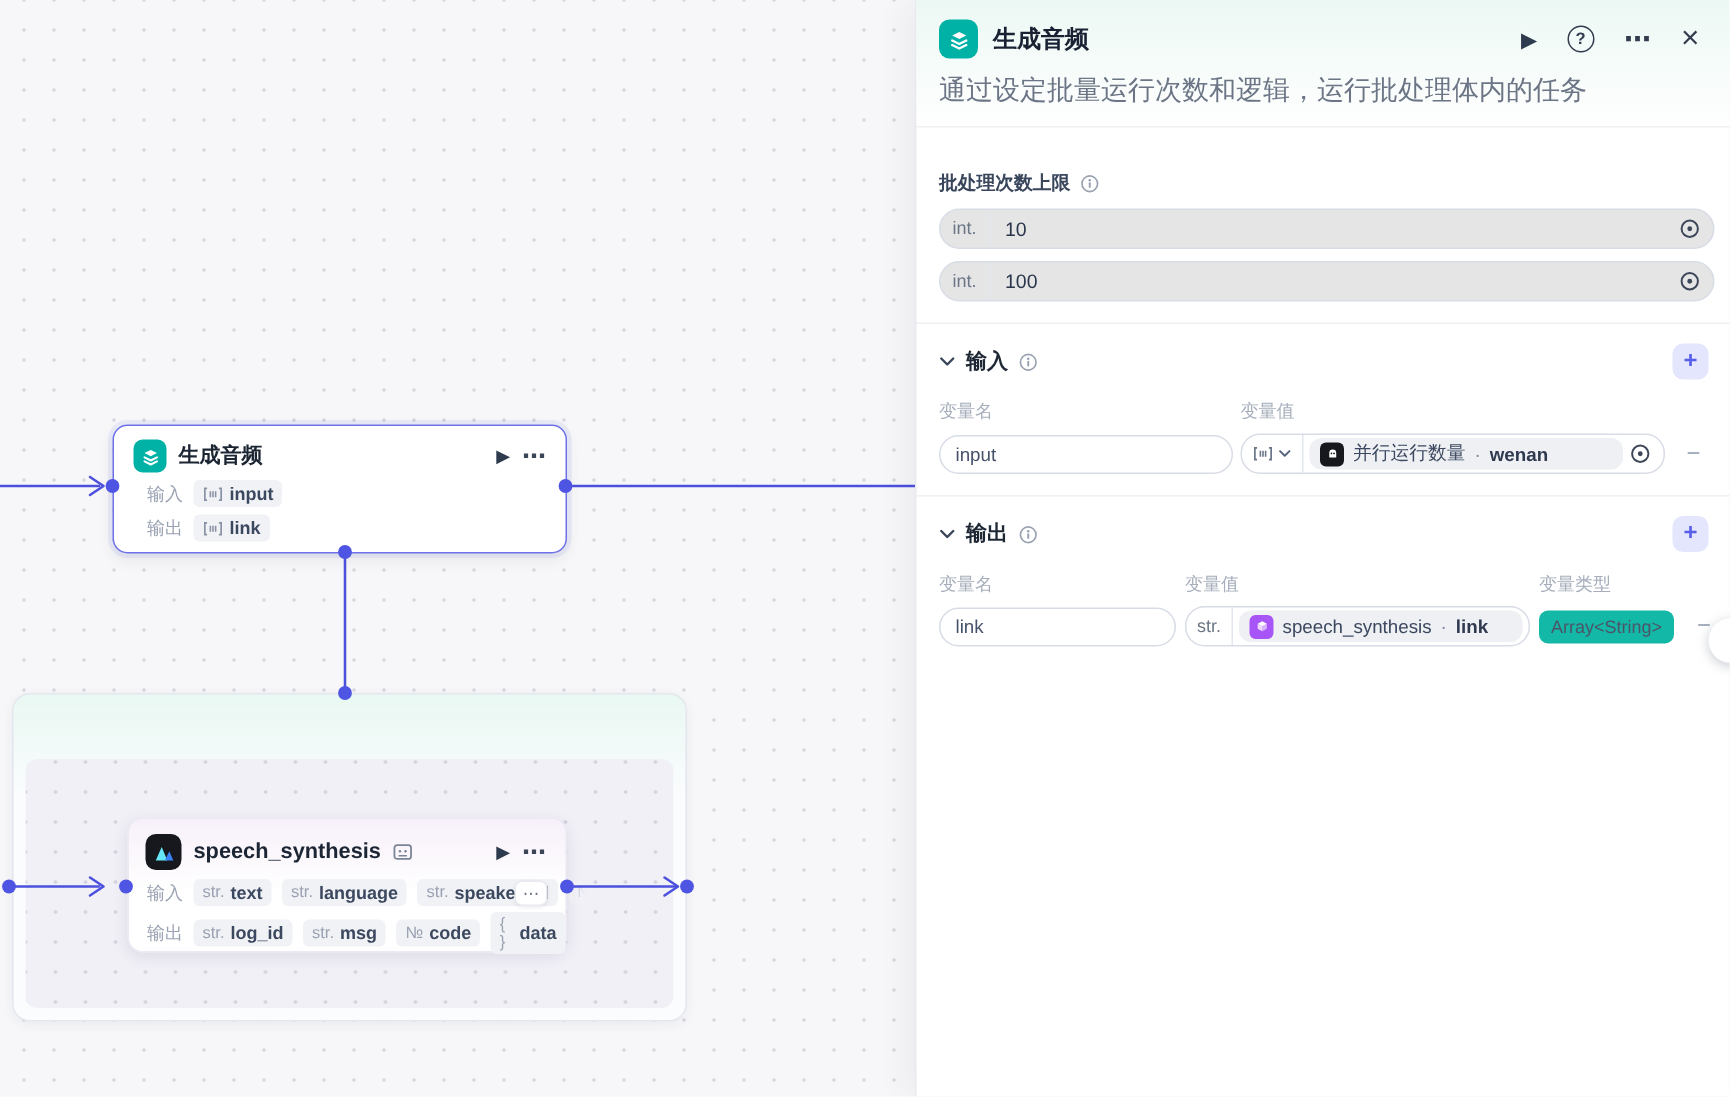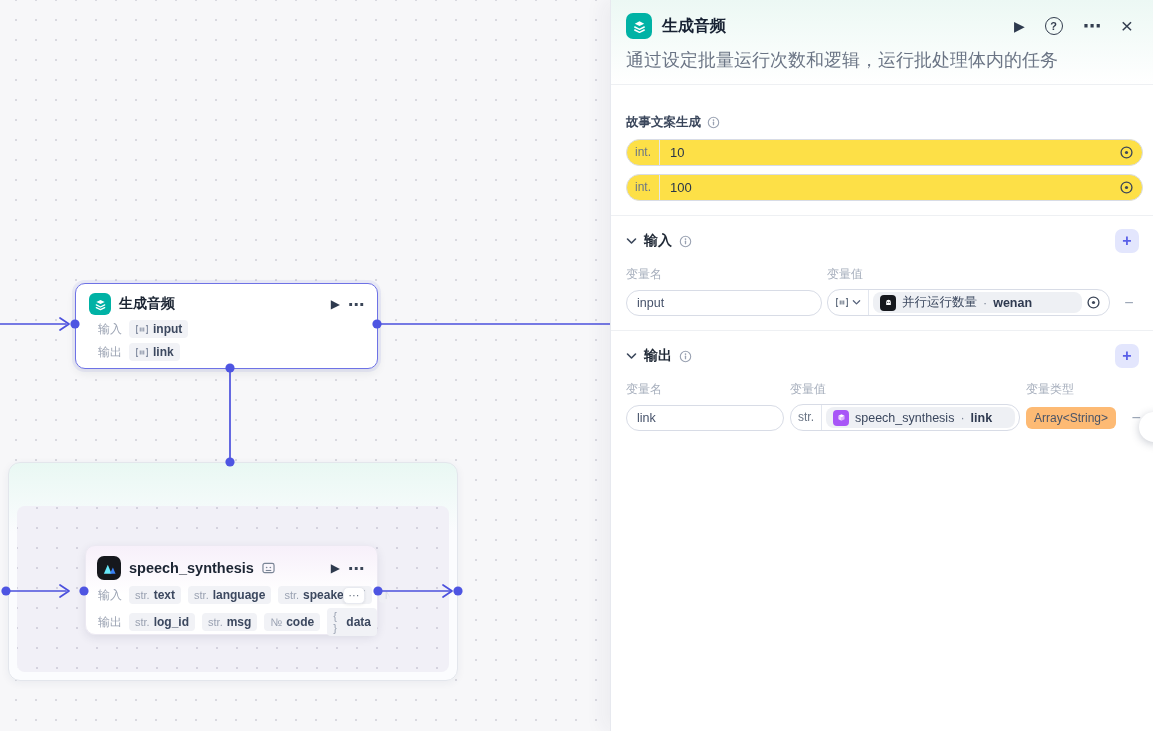--- a/index.html
+++ b/index.html
@@ -94,21 +94,21 @@
   .sec-head { display:flex; align-items:center; gap:7px; }
   .sec-title { font-size:14px; font-weight:bold; color:#1e2734; }
   .chev { display:inline-flex; cursor:pointer; }
   .plus-btn { margin-left:auto; margin-right:4px; width:24px; height:24px;
     background:#e3e6fd; color:#595fe8; border-radius:7px; font-size:16px;
     font-weight:bold; display:flex; align-items:center; justify-content:center; cursor:pointer; }
 
   .field-label { display:flex; align-items:center; gap:6px;
     font-size:12.5px; color:#39455a; font-weight:bold; }
   .int-field { margin-top:8px; display:flex; align-items:center; height:27px;
-    border:1px solid #d8dce6; border-radius:14px; background:#fde047; }
+    border:1px solid #d8dce6; border-radius:14px; background:#e5e5e5; }
   .int-prefix { padding:0 8px; font-size:12px; color:#6b7686;
     border-right:1px solid #e2e6ee; line-height:25px; }
   .int-value { flex:1; border:none; outline:none; background:transparent;
     padding:0 10px; font-size:13px; color:#28354a; font-family:inherit; }
   .target-btn { margin-right:8px; display:inline-flex; cursor:pointer; flex:0 0 auto; }
   .mt18 { margin-top:16px; }
 
   .cols-in  { display:grid; grid-template-columns:196px 1fr 28px; column-gap:5px;
     margin-top:13px; align-items:center; }
   .cols-out { display:grid; grid-template-columns:158px 230px 1fr 28px; column-gap:6px;
@@ -127,21 +127,21 @@
     border:1px solid #d8dce6; border-radius:13px; background:#fff; }
   .type-seg { display:flex; align-items:center; gap:3px; padding:0 7px;
     border-right:1px solid #e2e6ee; height:100%; cursor:pointer; }
   .str-seg { padding:0 7px; font-size:12px; color:#6b7686;
     border-right:1px solid #e2e6ee; line-height:25px; }
   .token { flex:1; display:flex; align-items:center; gap:6px; background:#eef0f4;
     border-radius:8px; margin:3px 4px 3px 4px; height:21px; padding:0 7px;
     font-size:12.5px; color:#3c485f; min-width:0; overflow:hidden; white-space:nowrap; }
   .token .ref-bold { font-weight:bold; color:#2f3a50; }
   .token .sep { color:#7b8597; }
-  .type-tag { justify-self:start; background:#fdba74; border-radius:6px;
+  .type-tag { justify-self:start; background:#14b8a6; border-radius:6px;
     padding:4px 8px; font-size:12px; color:#4a5568; }
   .minus-btn { font-size:16px; color:#9aa5b5; text-align:center; cursor:pointer; }
 
   .edge-handle { position:absolute; left:1139px; top:412px; width:30px; height:30px;
     border-radius:50%; background:#fff; box-shadow:0 2px 8px rgba(40,50,80,.25);
     z-index:12; cursor:pointer; }
 </style>
 </head>
 <body>
 
@@ -295,21 +295,21 @@
         <span class="p-more">⋯</span>
         <span class="p-close">×</span>
       </div>
     </div>
     <div class="p-subtitle">通过设定批量运行次数和逻辑，运行批处理体内的任务</div>
   </div>
 
   <div class="p-section">
 
     <div class="field-label" style="margin-top:16px">
-      <span>故事文案生成</span>
+      <span>批处理次数上限</span>
       <span class="info-icon">
         <svg width="13" height="13" viewBox="0 0 14 14">
             <circle cx="7" cy="7" r="5.6" fill="none" stroke="#9aa2b2" stroke-width="1.2"></circle>
             <circle cx="7" cy="4.4" r="0.9" fill="#9aa2b2"></circle>
             <rect x="6.3" y="6" width="1.4" height="4" rx="0.7" fill="#9aa2b2"></rect>
           </svg>
       </span>
     </div>
     <div class="int-field">
       <span class="int-prefix">int.</span>

